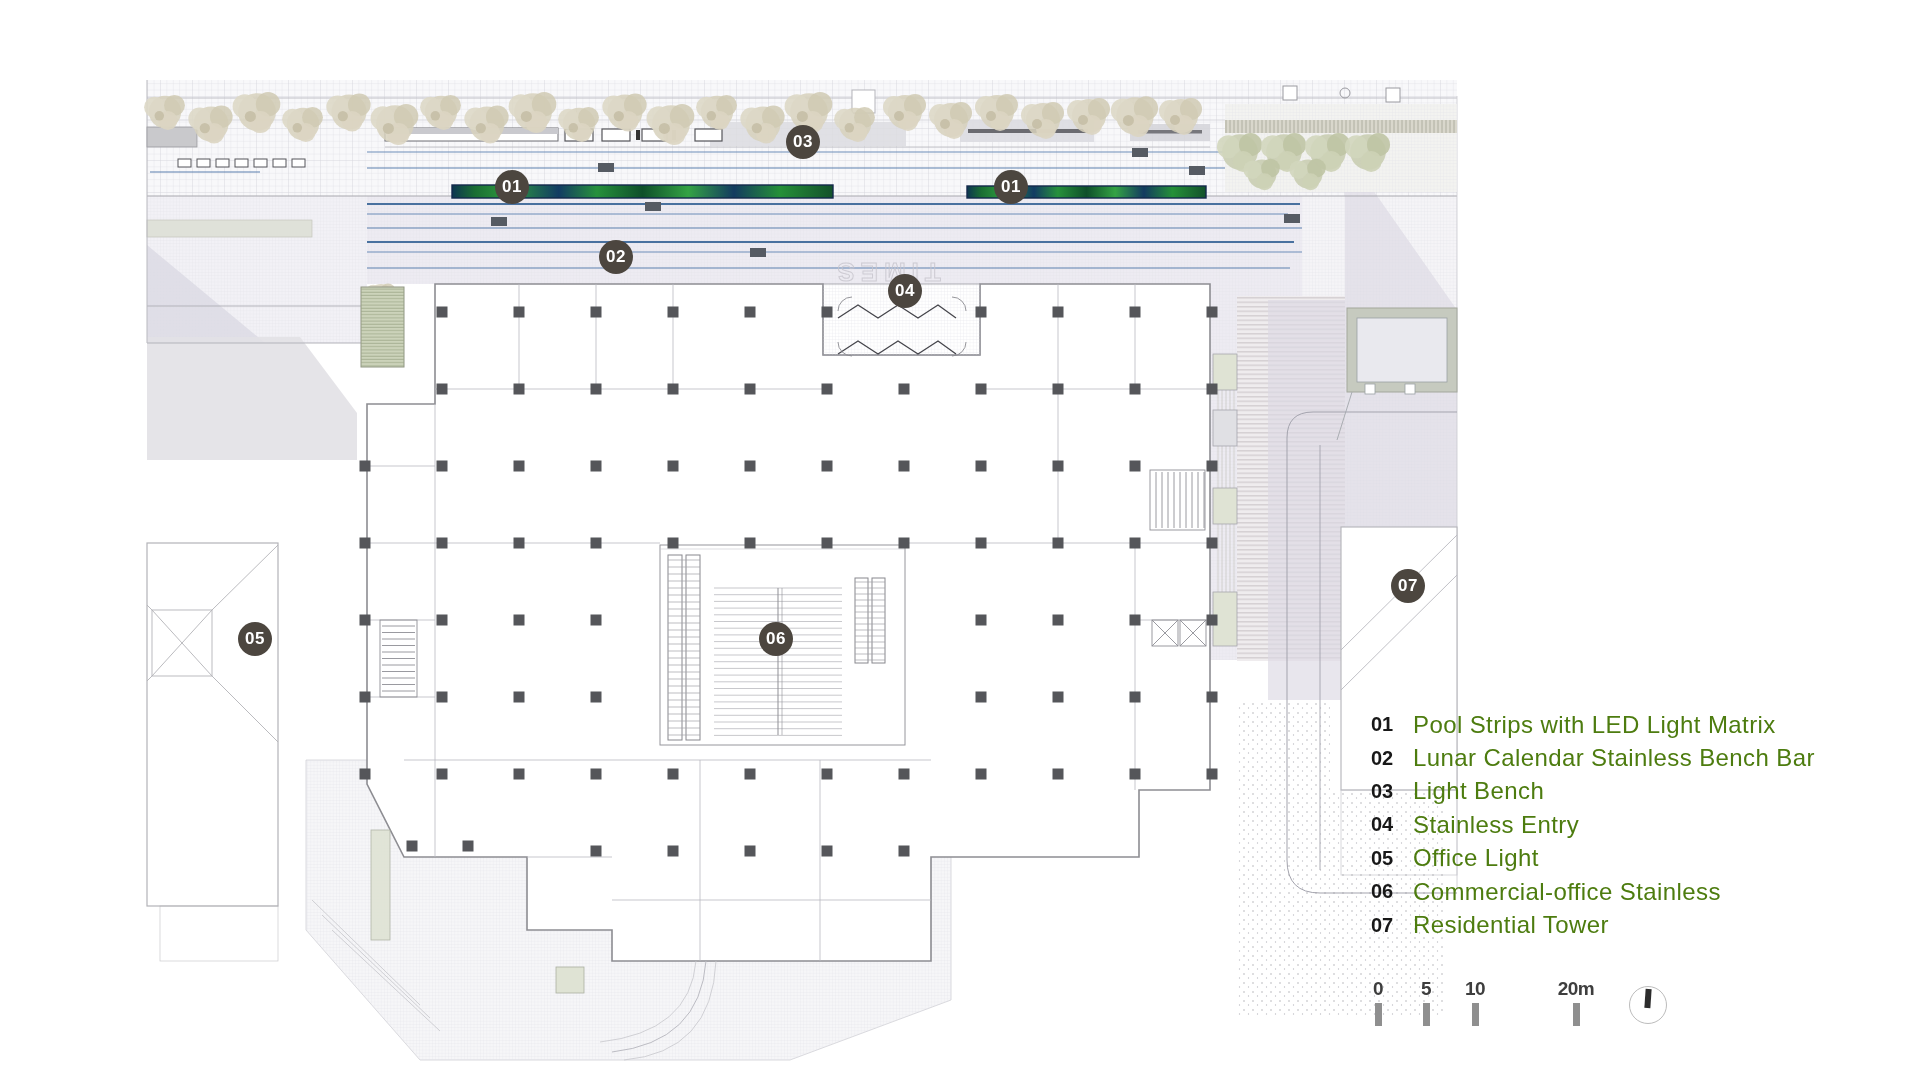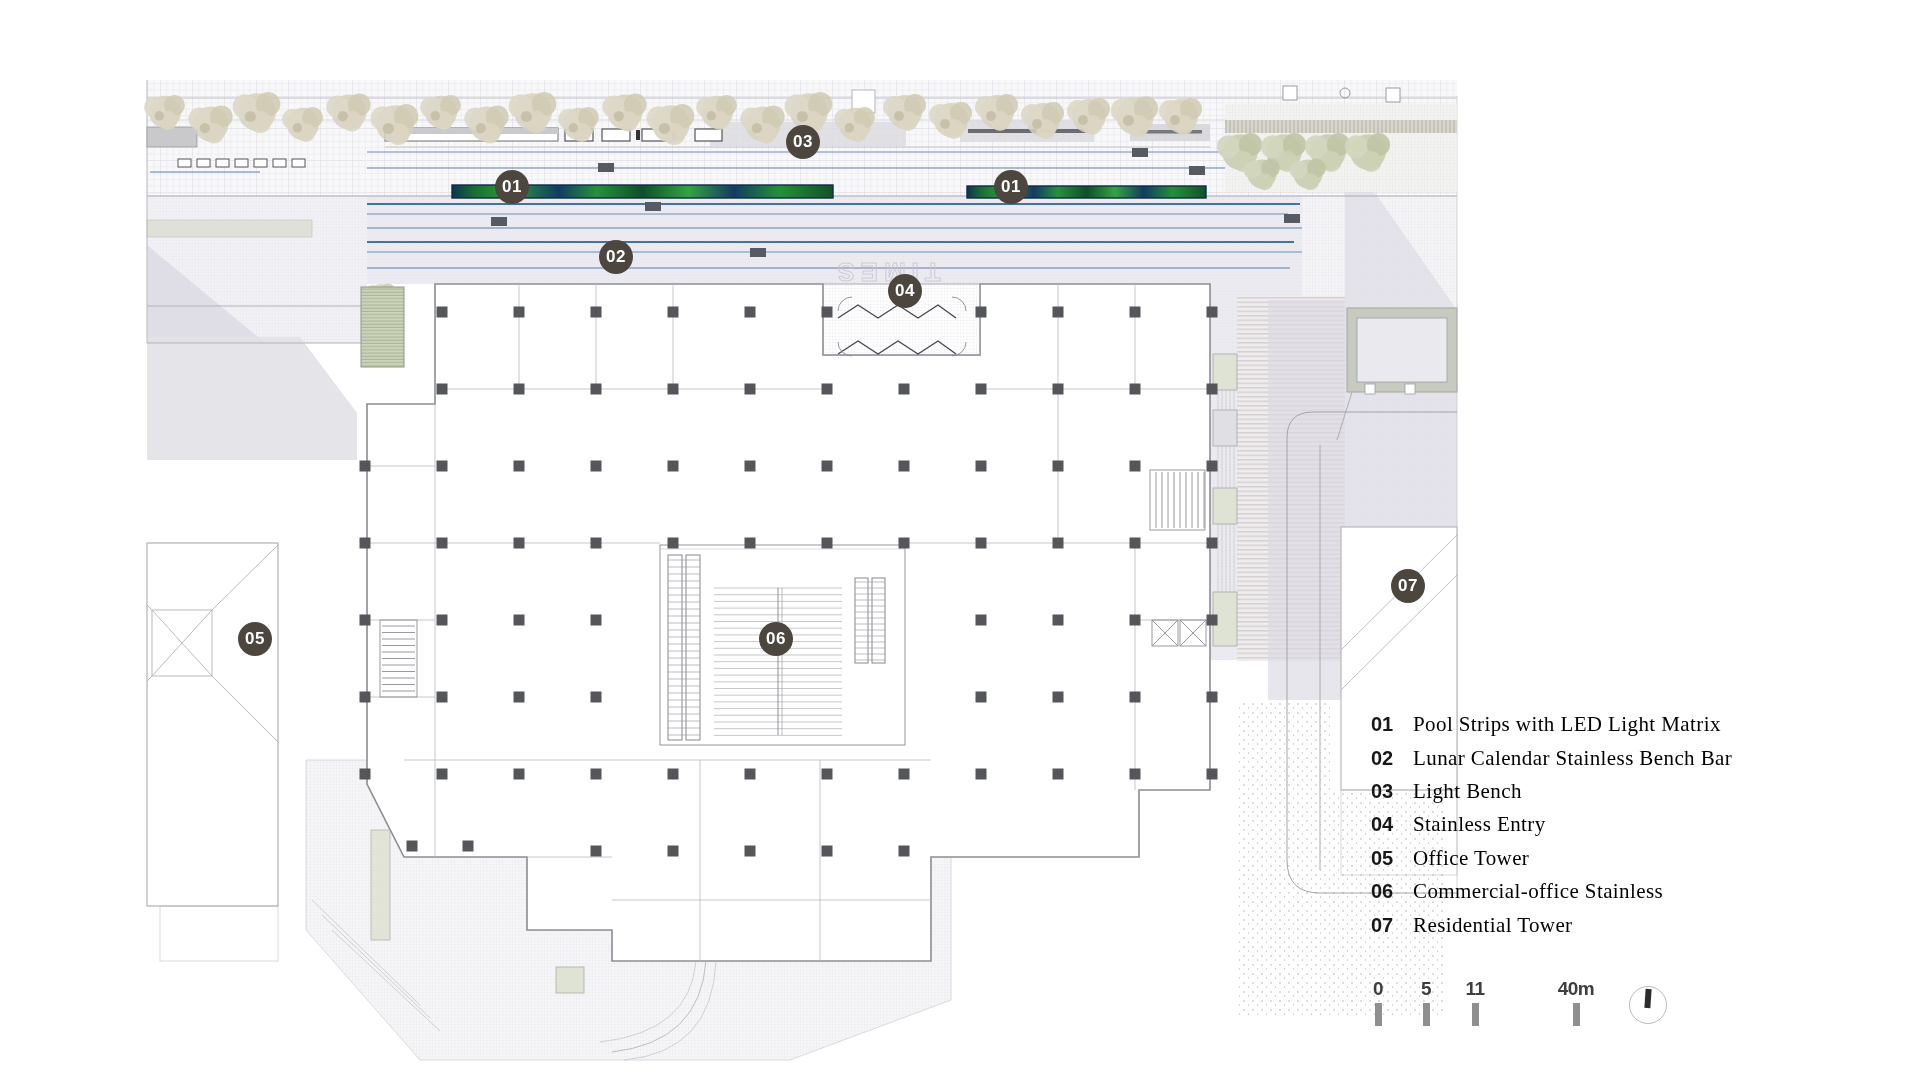--- a/index.html
+++ b/index.html
@@ -7,21 +7,21 @@
          font-family:"Liberation Sans",sans-serif;}
   svg text{font-family:"Liberation Sans",sans-serif;}
   
   .marker{position:absolute;width:34px;height:34px;border-radius:50%;background:#4c463f;
           color:#ffffff;font-size:17px;font-weight:700;display:flex;align-items:center;
           justify-content:center;transform:translate(-50%,-50%);letter-spacing:.5px;}
   
   .legend{position:absolute;left:1371px;top:708px;}
   .lrow{display:flex;align-items:center;height:33.4px;}
   .lnum{width:42px;font-size:20px;font-weight:700;color:#181818;}
-  .ltxt{font-size:21px;color:#000000;letter-spacing:.4px;white-space:nowrap;font-family:Liberation Serif, serif;}
+  .ltxt{font-size:24px;color:#4d7c0f;letter-spacing:.4px;white-space:nowrap;}
   
   .scalebar{position:absolute;left:0;top:0;}
   .tickgroup{position:absolute;width:40px;text-align:center;}
   .ticklabel{font-size:19px;font-weight:700;color:#3e3e3e;letter-spacing:-.5px;}
   .tickbar{width:7px;height:23px;background:#8f8f8f;margin:3px auto 0 auto;}
   .north{position:absolute;left:1629px;top:986px;width:38px;height:38px;border:1.5px solid #bcbcbc;
          border-radius:50%;box-sizing:border-box;}
   .north .bar{position:absolute;left:15px;top:2px;width:6px;height:19px;background:#2c2c2c;
               transform:rotate(4deg);}
 </style>
@@ -445,21 +445,21 @@
       <div class="lrow">
         <span class="lnum">03</span>
         <span class="ltxt">Light Bench</span>
       </div>
       <div class="lrow">
         <span class="lnum">04</span>
         <span class="ltxt">Stainless Entry</span>
       </div>
       <div class="lrow">
         <span class="lnum">05</span>
-        <span class="ltxt">Office Tower</span>
+        <span class="ltxt">Office Light</span>
       </div>
       <div class="lrow">
         <span class="lnum">06</span>
         <span class="ltxt">Commercial-office Stainless</span>
       </div>
       <div class="lrow">
         <span class="lnum">07</span>
         <span class="ltxt">Residential Tower</span>
       </div>
     </div>
@@ -467,25 +467,25 @@
 <div class="scalebar" id="scalebar">
       <div class="tickgroup" style="left: 1358px; top: 978px;">
         <div class="ticklabel">0</div>
         <div class="tickbar"></div>
       </div>
       <div class="tickgroup" style="left: 1406px; top: 978px;">
         <div class="ticklabel">5</div>
         <div class="tickbar"></div>
       </div>
       <div class="tickgroup" style="left: 1455px; top: 978px;">
-        <div class="ticklabel">11</div>
+        <div class="ticklabel">10</div>
         <div class="tickbar"></div>
       </div>
       <div class="tickgroup" style="left: 1556px; top: 978px;">
-        <div class="ticklabel">40m</div>
+        <div class="ticklabel">20m</div>
         <div class="tickbar"></div>
       </div>
     </div>
 
 <div class="north">
       <div class="bar"></div>
     </div>
 
 </div>
 

